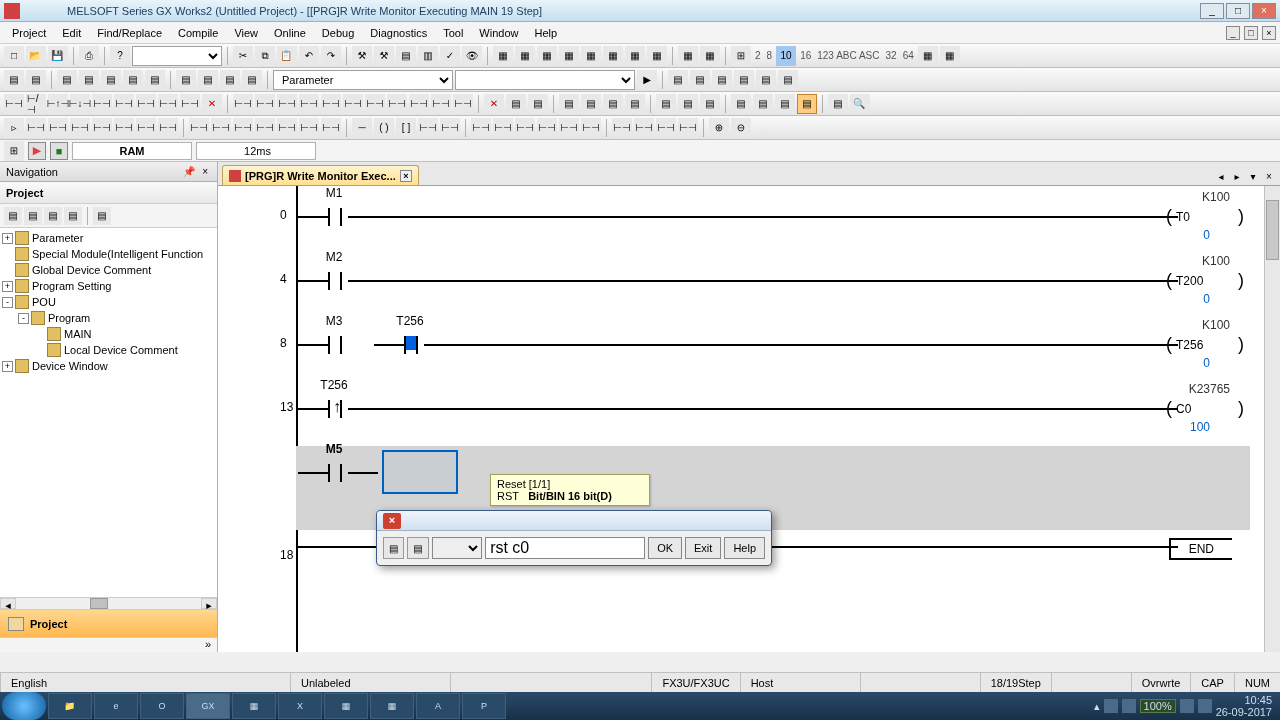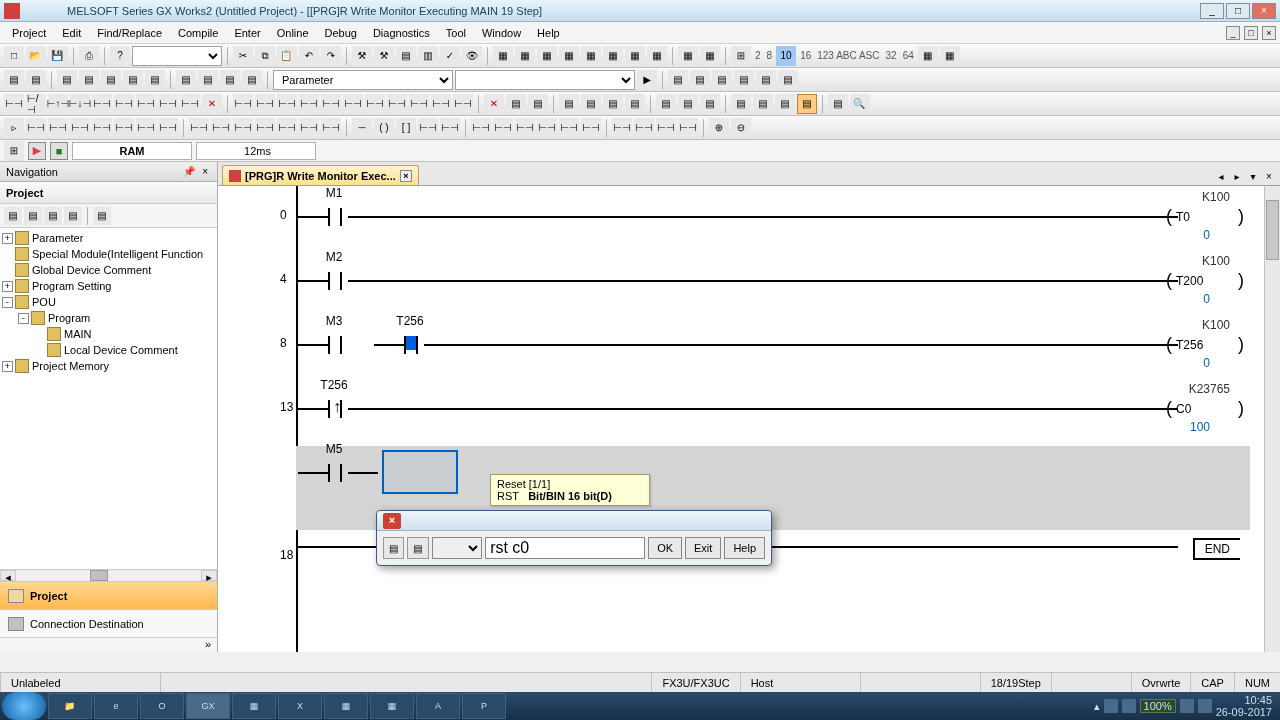--- a/index.html
+++ b/index.html
@@ -74,21 +74,21 @@
 .contact-label { position: absolute; top: -4px; font-size: 12px; text-align: center; width: 40px; }
 .wire { position: absolute; height: 2px; background: #000; }
 .coil { position: absolute; right: -4px; width: 78px; display:flex; align-items:center; }
 .coil .lparen { font-size: 18px; } .coil .rparen { font-size: 18px; position:absolute; right:0; }
 .coil .name { font-size: 12px; margin-left: 4px; }
 .k-val { position: absolute; right: 10px; font-size: 12px; color: #333; }
 .live-val { position: absolute; right: 30px; font-size: 12px; color: #0060c0; }
 .ladder .selected-cell { position:absolute; border: 2px solid #0060c0; background: rgba(0,96,192,0.05); }
 .ladder .edited-mark { position:absolute; width: 14px; height: 14px; background: #0060e0; }
 .ladder .dirty-rung { position:absolute; left: 78px; right: 0; background: #d4d4d4; }
-.end-box { position:absolute; right: 0; border-left: 2px solid #000; border-top: 2px solid #000; border-bottom: 2px solid #000; padding: 2px 10px; font-size: 12px; }
+.end-box { position:absolute; right: 8px; border-left: 2px solid #000; border-top: 2px solid #000; border-bottom: 2px solid #000; padding: 2px 18px; font-size: 12px; }
 .ladder .scrollbar-v { position:absolute; right:0; top:0; bottom:0; width:16px; background:#e8e8e8; border-left:1px solid #c0c0c0; }
 .ladder .scrollbar-v .thumb { position:absolute; top:14px; left:1px; right:1px; height:60px; background:#c8c8c8; border:1px solid #a0a0a0; }
 
 .tooltip { position: absolute; background: #ffffd8; border: 1px solid #a0a060; padding: 3px 6px; font-size: 11px; box-shadow: 1px 1px 2px rgba(0,0,0,0.2); }
 
 .dialog { position: absolute; background: #f0f0f0; border: 1px solid #3a5a8a; border-radius: 4px; box-shadow: 3px 3px 8px rgba(0,0,0,0.4); }
 .dialog .dlg-title { height: 20px; background: linear-gradient(#f0f5fb, #d0e0f0); display: flex; align-items: center; padding: 0 6px; border-bottom: 1px solid #a0b0c0; border-radius: 4px 4px 0 0; }
 .dialog .dlg-title .t { flex: 1; }
 .dialog .dlg-title .x { width: 18px; height: 16px; background: #d04030; color: #fff; text-align: center; line-height: 14px; border-radius: 2px; cursor: pointer; font-weight: bold; }
 .dialog .dlg-body { padding: 6px; display: flex; align-items: center; gap: 3px; }
@@ -116,21 +116,21 @@
   <div class="win-btn">_</div>
   <div class="win-btn">□</div>
   <div class="win-btn close">×</div>
 </div>
 
 <div class="menubar">
   <span class="menu-item">Project</span>
   <span class="menu-item">Edit</span>
   <span class="menu-item">Find/Replace</span>
   <span class="menu-item">Compile</span>
-  <span class="menu-item">Enter</span>
+  <span class="menu-item">View</span>
   <span class="menu-item">Online</span>
   <span class="menu-item">Debug</span>
   <span class="menu-item">Diagnostics</span>
   <span class="menu-item">Tool</span>
   <span class="menu-item">Window</span>
   <span class="menu-item">Help</span>
   <div class="right-btns">
     <span>_</span>
     <span>□</span>
     <span>×</span>
@@ -370,38 +370,34 @@
         <div class="tree-item">
           <span class="tree-spacer" style="width: 32px;"></span>
           <span style="width: 13px; display: inline-block;"></span>
           <span class="tree-icon"></span>
           <span>Local Device Comment</span>
         </div>
         <div class="tree-item">
           <span class="tree-spacer" style="width: 0px;"></span>
           <span class="tree-toggle">+</span>
           <span class="tree-icon"></span>
-          <span>Project Memory</span>
+          <span>Device Window</span>
         </div>
       </div>
     <div class="nav-scroll">
       <div class="arrow">◂</div>
       <div class="track">
           <div class="thumb"></div>
         </div>
       <div class="arrow">▸</div>
     </div>
     <div class="nav-tabs">
       <div class="nav-tab active">
           <span class="icon"></span>
           <span>Project</span>
-        </div>
-      <div class="nav-tab">
-          <span class="icon"></span>
-          <span>Connection Destination</span>
         </div>
       <div class="nav-collapse">»</div>
     </div>
   </div>
 
   <div class="editor-area">
     <div class="tab-strip">
       <div class="doc-tab">
         <span class="icon"></span>
         <span>[PRG]R Write Monitor Exec...</span>
@@ -479,21 +475,21 @@
             <div class="k-val" style="top: 0px;">K23765</div>
             <div class="coil" style="top: 16px;">
               <span class="lparen">(</span>
               <span class="name">C0</span>
               <span class="rparen">)</span>
             </div>
             <div class="live-val" style="top: 38px;">100</div>
           </div>
           <div class="dirty-rung" style="top: 260px; height: 84px;"></div>
           <div class="rung" style="top: 260px; height: 84px;">
-            <div class="contact-label" style="left: 84px;">M5</div>
+            <div class="contact-label" style="left: 84px; font-weight: bold;">M5</div>
             <div class="contact" style="left: 92px;">
               <div class="line-l"></div>
             </div>
             <div class="selected-cell" style="left: 152px; top: 4px; width: 76px; height: 44px;"></div>
             <div class="wire" style="left: 118px; width: 30px; top: 26px;"></div>
           </div>
           <div class="rung" style="top: 344px; height: 40px;">
             <div class="num">18</div>
             <div class="wire" style="left: 68px; right: 62px; top: 16px;"></div>
             <div class="end-box" style="top: 8px;">END</div>
@@ -520,20 +516,21 @@
           <button class="dlg-btn">OK</button>
           <button class="dlg-btn">Exit</button>
           <button class="dlg-btn">Help</button>
         </div>
       </div>
     </div>
   </div>
 </div>
 
 <div class="statusbar">
+  <div class="cell" style="width:290px;">English</div>
   <div class="cell" style="width:160px;">Unlabeled</div>
   <div class="cell" style="flex:1;"></div>
   <div class="cell">FX3U/FX3UC</div>
   <div class="cell" style="width:120px;">Host</div>
   <div class="cell" style="width:120px;"></div>
   <div class="cell">18/19Step</div>
   <div class="cell" style="width:80px;"></div>
   <div class="cell">Ovrwrte</div>
   <div class="cell">CAP</div>
   <div class="cell">NUM</div>

